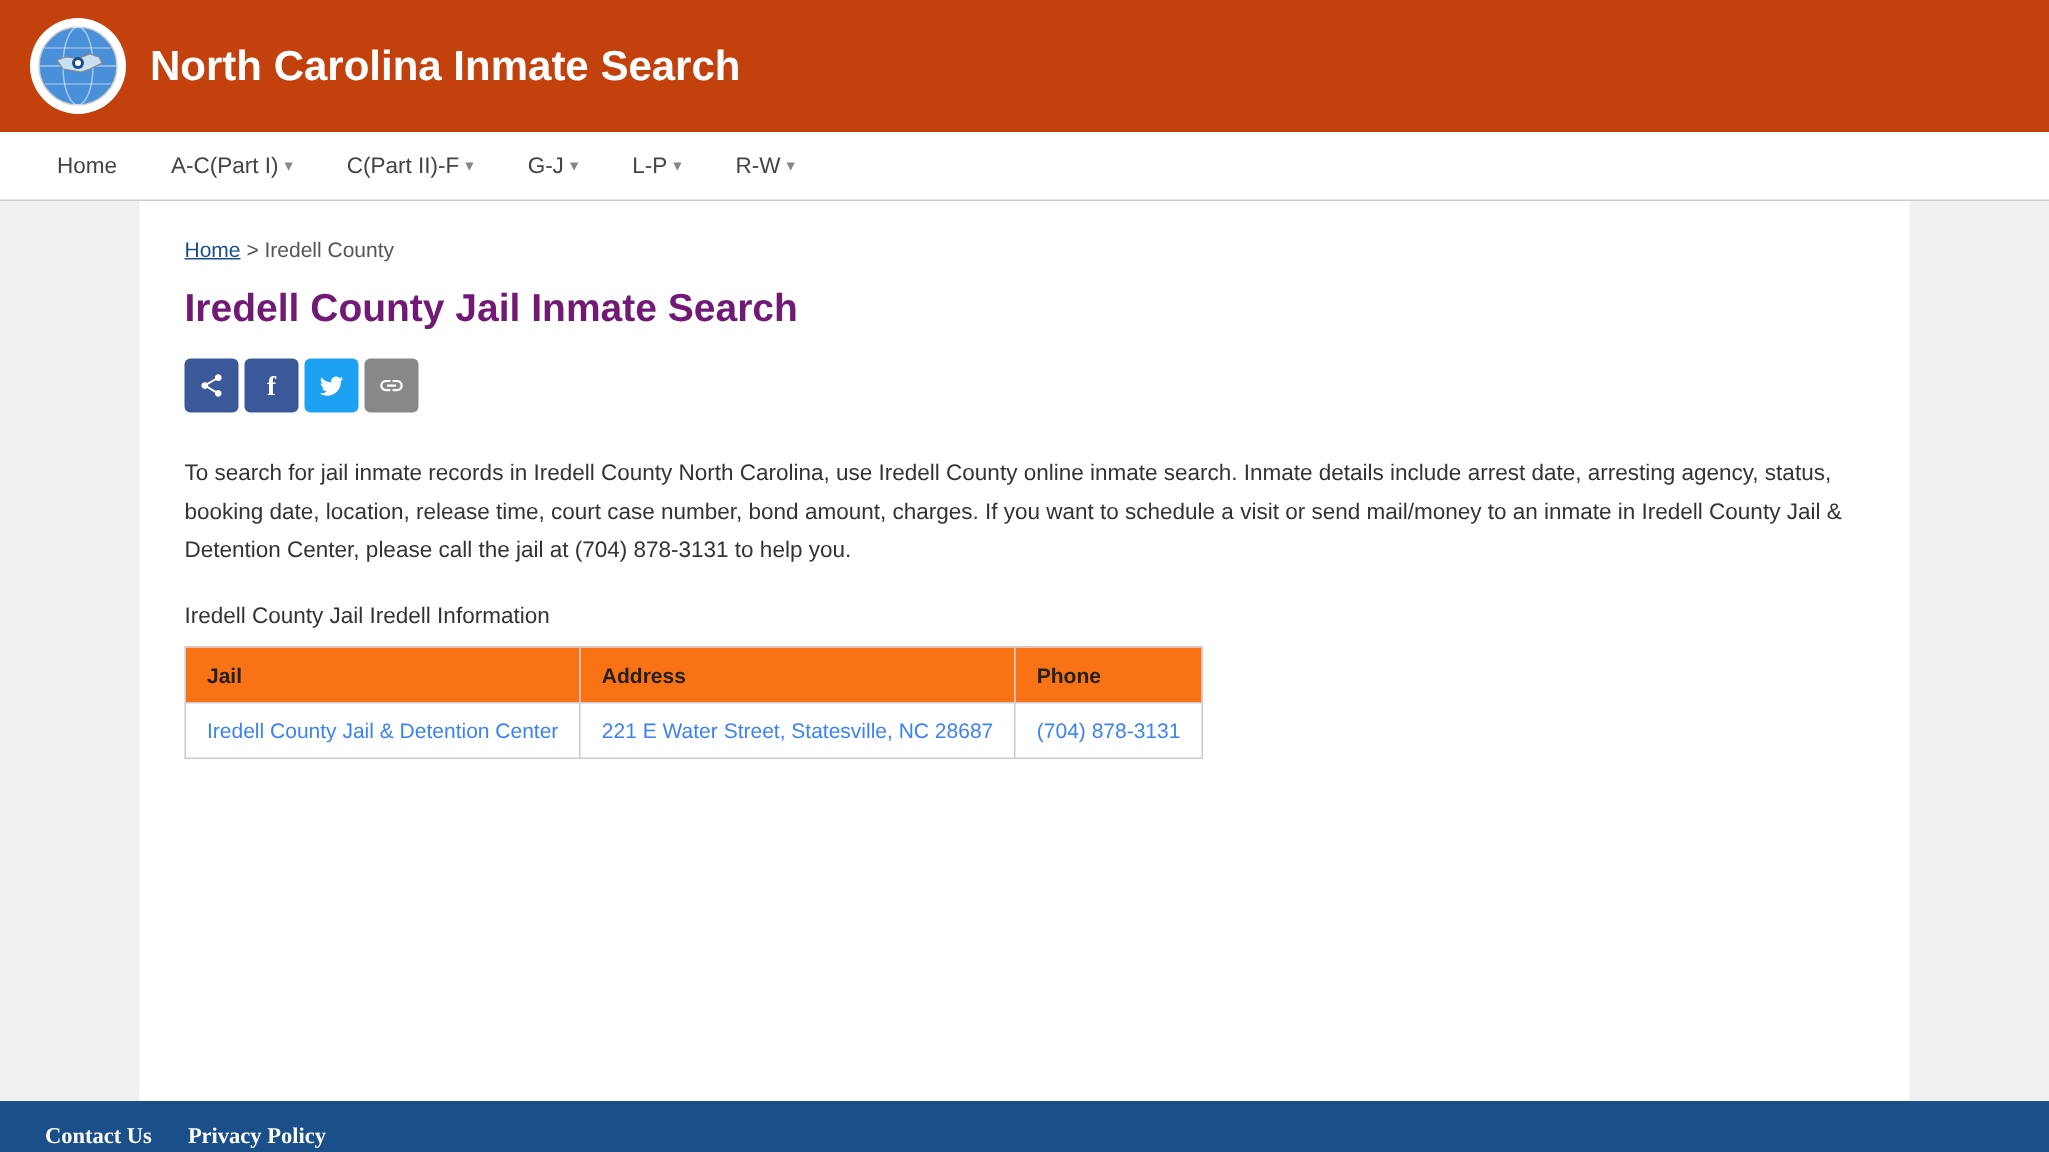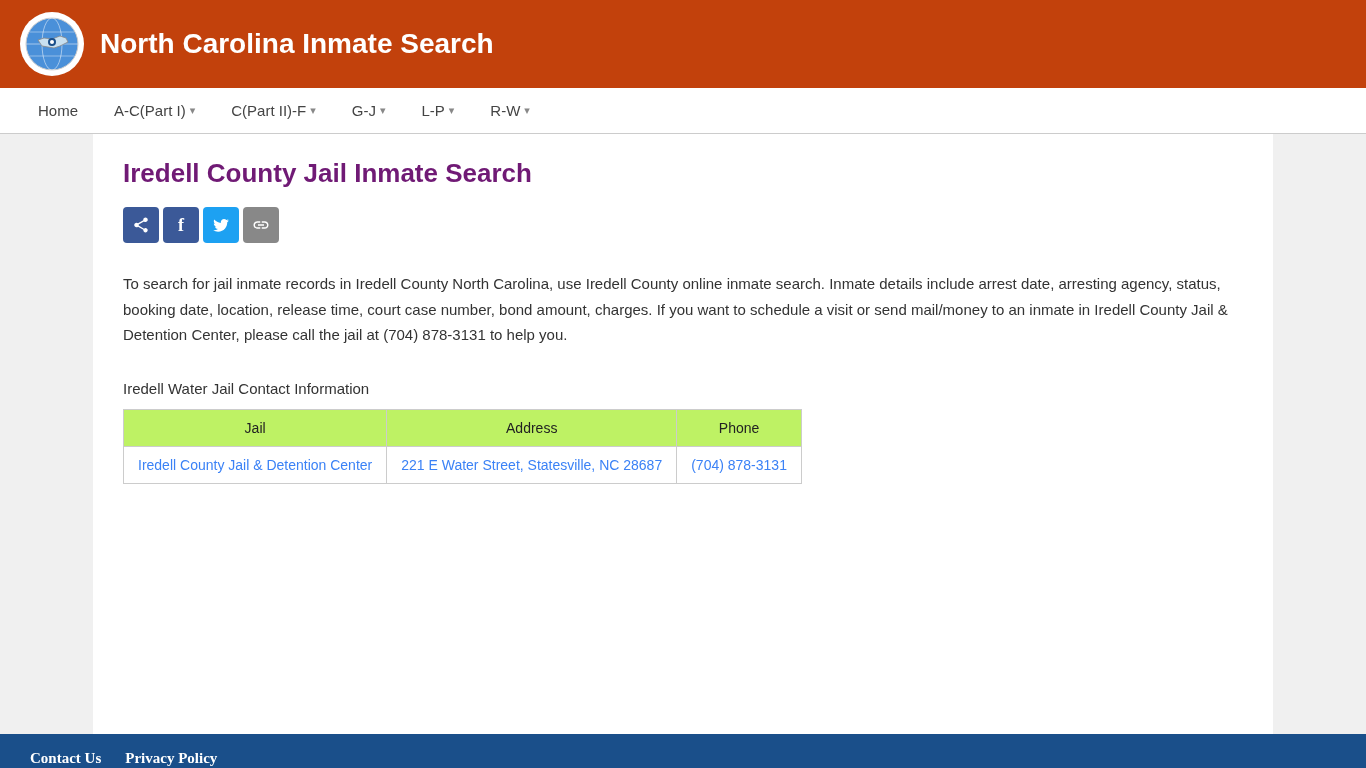--- a/index.html
+++ b/index.html
@@ -126,46 +126,46 @@
     .social-btn.facebook { background-color: #3b5998; }
     .social-btn.twitter { background-color: #1da1f2; }
     .social-btn.link { background-color: #888; }
 
     
     .body-text {
       font-family: Arial, sans-serif;
       font-size: 15px;
       line-height: 1.7;
       color: #333;
-      margin-bottom: 32px;
+      margin-bottom: 22px;
     }
 
     
     .contact-heading {
       font-family: Arial, sans-serif;
       font-size: 15px;
       color: #333;
       margin-bottom: 12px;
     }
 
     
     .info-table {
       border-collapse: collapse;
       font-family: Arial, sans-serif;
       font-size: 14px;
       margin-bottom: 24px;
       border: 1px solid #ccc;
     }
 
     .info-table th {
-      background-color: #bef264;
+      background-color: #f97316;
       border: 1px solid #ccc;
       padding: 10px 14px;
-      text-align: center;
-      font-weight: normal;
+      text-align: left;
+      font-weight: bold;
       color: #222;
     }
 
     .info-table td {
       border: 1px solid #ccc;
       padding: 10px 14px;
       color: #3b82f6;
     }
 
     
@@ -246,20 +246,25 @@
     <span class="arrow">▾</span>
   </a>
   <a class="nav-item">
     <span>R-W</span>
     <span class="arrow">▾</span>
   </a>
 </nav>
 
 <div class="main-wrapper">
 
+  <div class="breadcrumb">
+    <a>Home</a>
+    <span> &gt; </span>
+    <span>Iredell County</span>
+  </div>
 
   <h2 class="page-title">Iredell County Jail Inmate Search</h2>
 
   <div class="social-buttons">
     <div class="social-btn share" title="Share">
       <svg width="18" height="18" viewBox="0 0 24 24" fill="white">
         <path d="M18 16.08c-.76 0-1.44.3-1.96.77L8.91 12.7c.05-.23.09-.46.09-.7s-.04-.47-.09-.7l7.05-4.11c.54.5 1.25.81 2.04.81 1.66 0 3-1.34 3-3s-1.34-3-3-3-3 1.34-3 3c0 .24.04.47.09.7L8.04 9.81C7.5 9.31 6.79 9 6 9c-1.66 0-3 1.34-3 3s1.34 3 3 3c.79 0 1.5-.31 2.04-.81l7.12 4.16c-.05.21-.08.43-.08.65 0 1.61 1.31 2.92 2.92 2.92s2.92-1.31 2.92-2.92c0-1.61-1.31-2.92-2.92-2.92z"></path>
       </svg>
     </div>
     <div class="social-btn facebook" title="Share on Facebook">
@@ -272,21 +277,21 @@
     </div>
     <div class="social-btn link" title="Copy Link" style="font-size:18px;">
       <svg width="18" height="18" viewBox="0 0 24 24" fill="white">
         <path d="M3.9 12c0-1.71 1.39-3.1 3.1-3.1h4V7H7c-2.76 0-5 2.24-5 5s2.24 5 5 5h4v-1.9H7c-1.71 0-3.1-1.39-3.1-3.1zM8 13h8v-2H8v2zm9-6h-4v1.9h4c1.71 0 3.1 1.39 3.1 3.1s-1.39 3.1-3.1 3.1h-4V17h4c2.76 0 5-2.24 5-5s-2.24-5-5-5z"></path>
       </svg>
     </div>
   </div>
 
   <p class="body-text">To search for jail inmate records in Iredell County North Carolina, use Iredell County online inmate search. Inmate details include arrest date, arresting agency, status, booking date, location, release time, court case number, bond amount, charges. If you want to schedule a visit or send mail/money to an inmate in Iredell County Jail &amp; Detention Center, please call the jail at (704) 878-3131 to help you.</p>
 
-  <p class="contact-heading">Iredell Water Jail Contact Information</p>
+  <p class="contact-heading">Iredell County Jail Iredell Information</p>
 
   <table class="info-table">
     <thead>
       <tr>
         <th>Jail</th>
         <th>Address</th>
         <th>Phone</th>
       </tr>
     </thead>
     <tbody>

